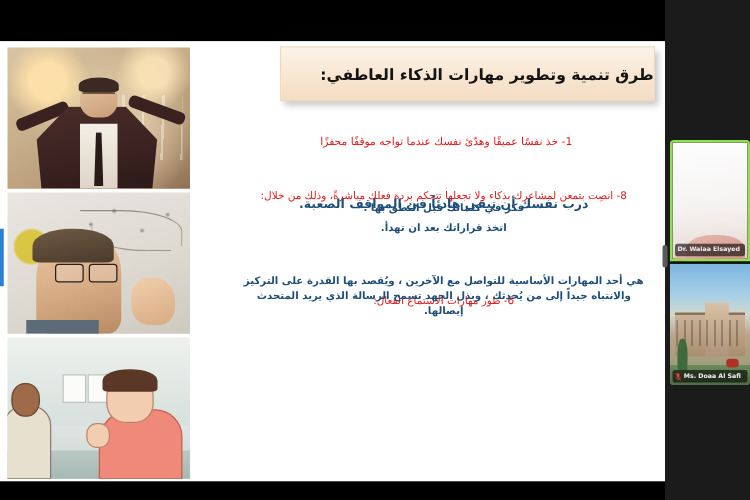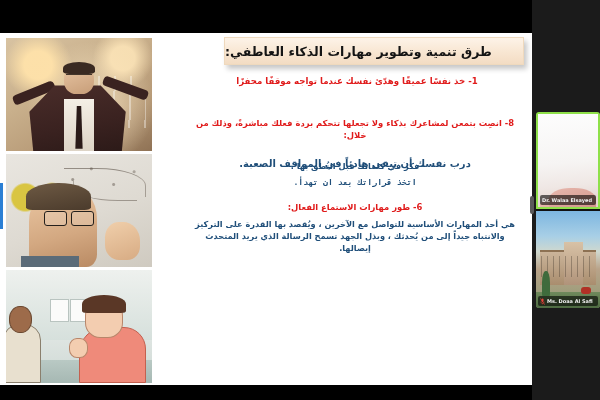--- a/index.html
+++ b/index.html
@@ -126,42 +126,42 @@
   .p3-pB-hand { position:absolute; right:44%; bottom:22%; width:13%; height:18%;
     border-radius:42%; background:#f3cdb0; border:1.3px solid #b8866a; }
 
   
   #slide-body {
     position:absolute; left:152px; top:0; right:0; height:352px;
     background:#ffffff;
   }
 
   #title-banner {
-    position:absolute; right:8px; top:4px; width:300px; height:28px;
+    position:absolute; right:8px; top:4px; width:300px; height:44px;
     background:linear-gradient(180deg,#fdf3e8 0%,#f8e6d2 55%,#f3dcc3 100%);
     border:1px solid #efd9bd;
     box-shadow:3px 4px 5px rgba(0,0,0,.22);
-    display:flex; align-items:center; justify-content:flex-end;
+    display:flex; align-items:center; justify-content:flex-start;
   }
   #title-banner .t {
     font-size:12.5px; font-weight:700; color:#141414; letter-spacing:0;
     white-space:nowrap;
   }
 
   .para { position:absolute; text-align:center; line-height:1.45; }
-  .red  { color:#e01b1b; font-weight:700; }
+  .red  { color:#e01b1b; font-weight:400;margin-top:33px; }
   .navy { color:#1f4e79; font-weight:700; }
 
   #p1-head  { right:10px; top:42px;  width:330px; font-size:8.6px; }
   #p1-sub   { right:10px; top:58px;  width:330px; font-size:8.2px; }
 
   #p2-head  { right:14px; top:84px;  width:326px; font-size:8.4px; }
   #p2-l1    { right:14px; top:124px; width:326px; font-size:10px; }
   #p2-l2    { right:14px; top:128px; width:326px; font-size:8.2px; }
-  #p2-l3    { right:14px; top:144px; width:326px; font-size:8.2px;font-family:Liberation Mono, monospace; }
+  #p2-l3    { right:14px; top:144px; width:326px; font-size:8.2px; }
 
   #p3-head  { right:14px; top:168px; width:326px; font-size:8.4px; }
   #p3-body  { right:12px; top:186px; width:330px; font-size:8.2px; }
 
   
   #video-panel {
     position:absolute; left:536px; top:112px; width:64px; height:196px;
     background:#111; border-radius:3px; overflow:hidden;
   }
   .vtile { position:relative; width:100%; height:97px; overflow:hidden; background:#222; }

